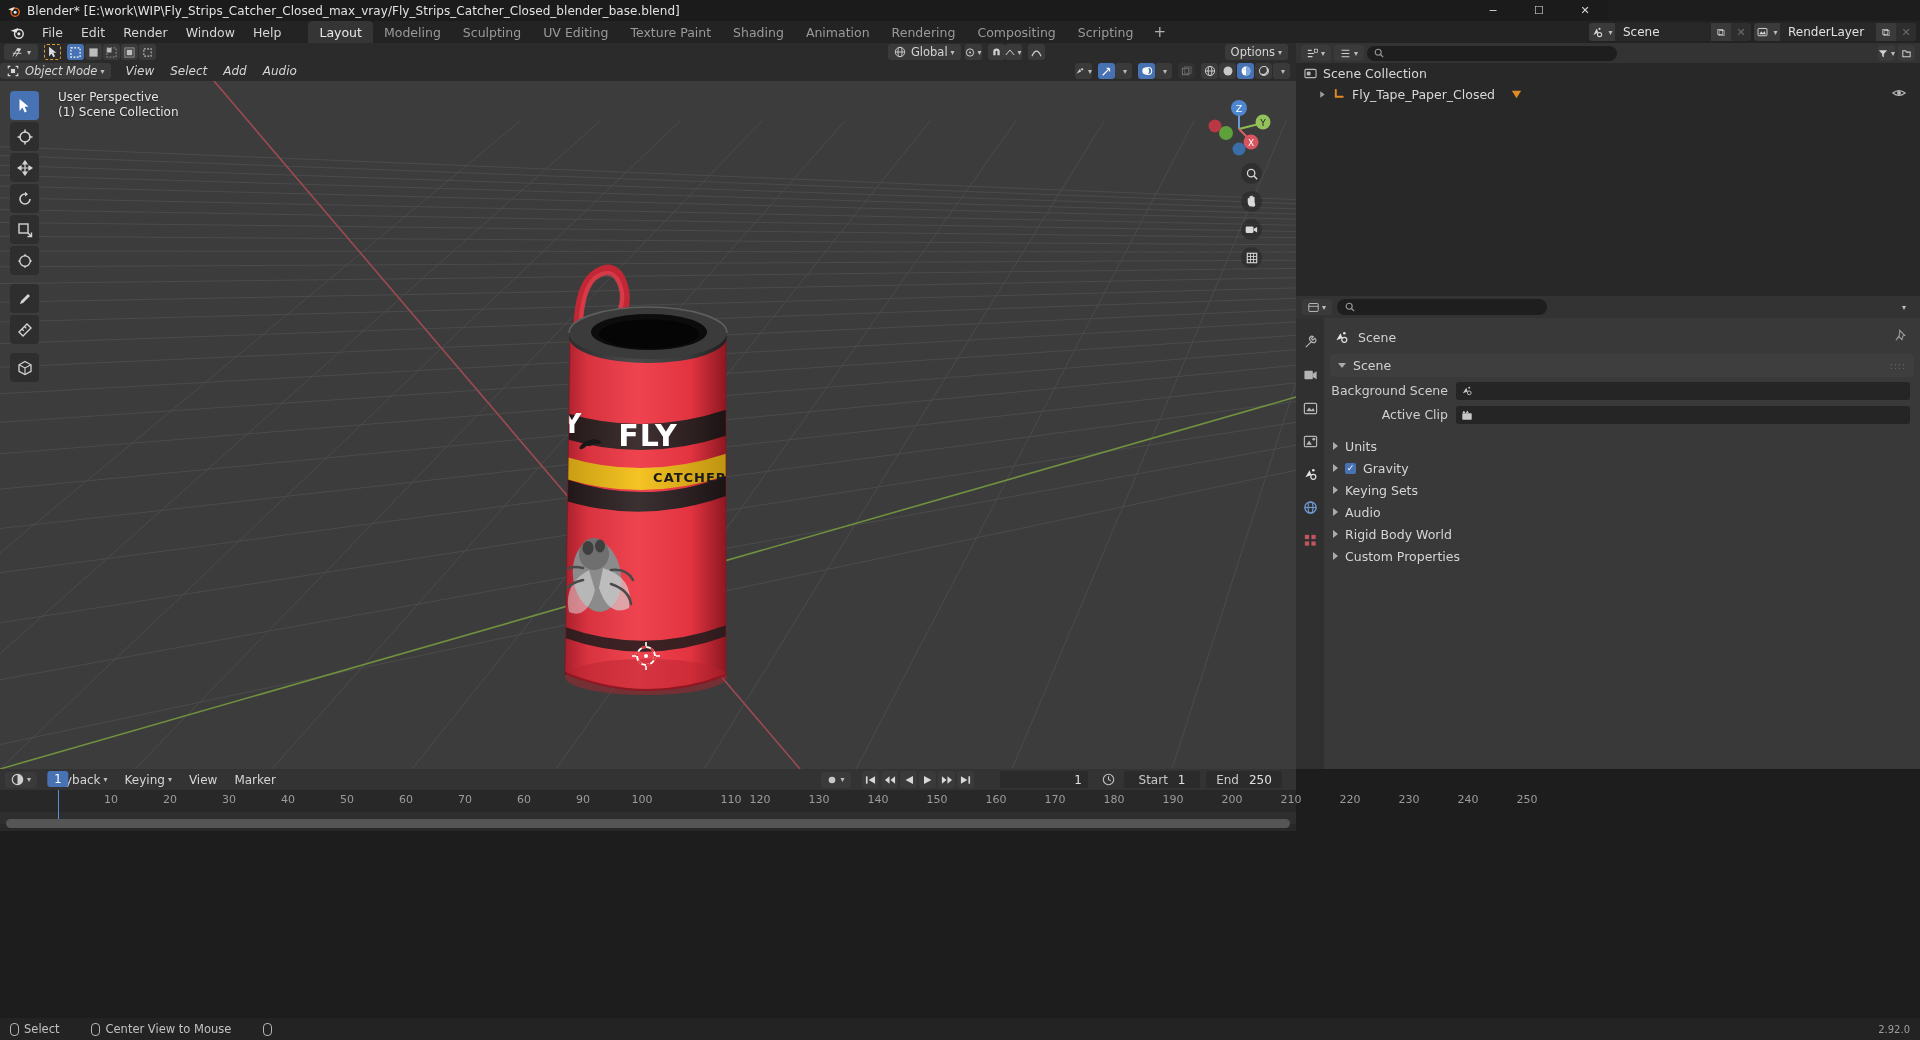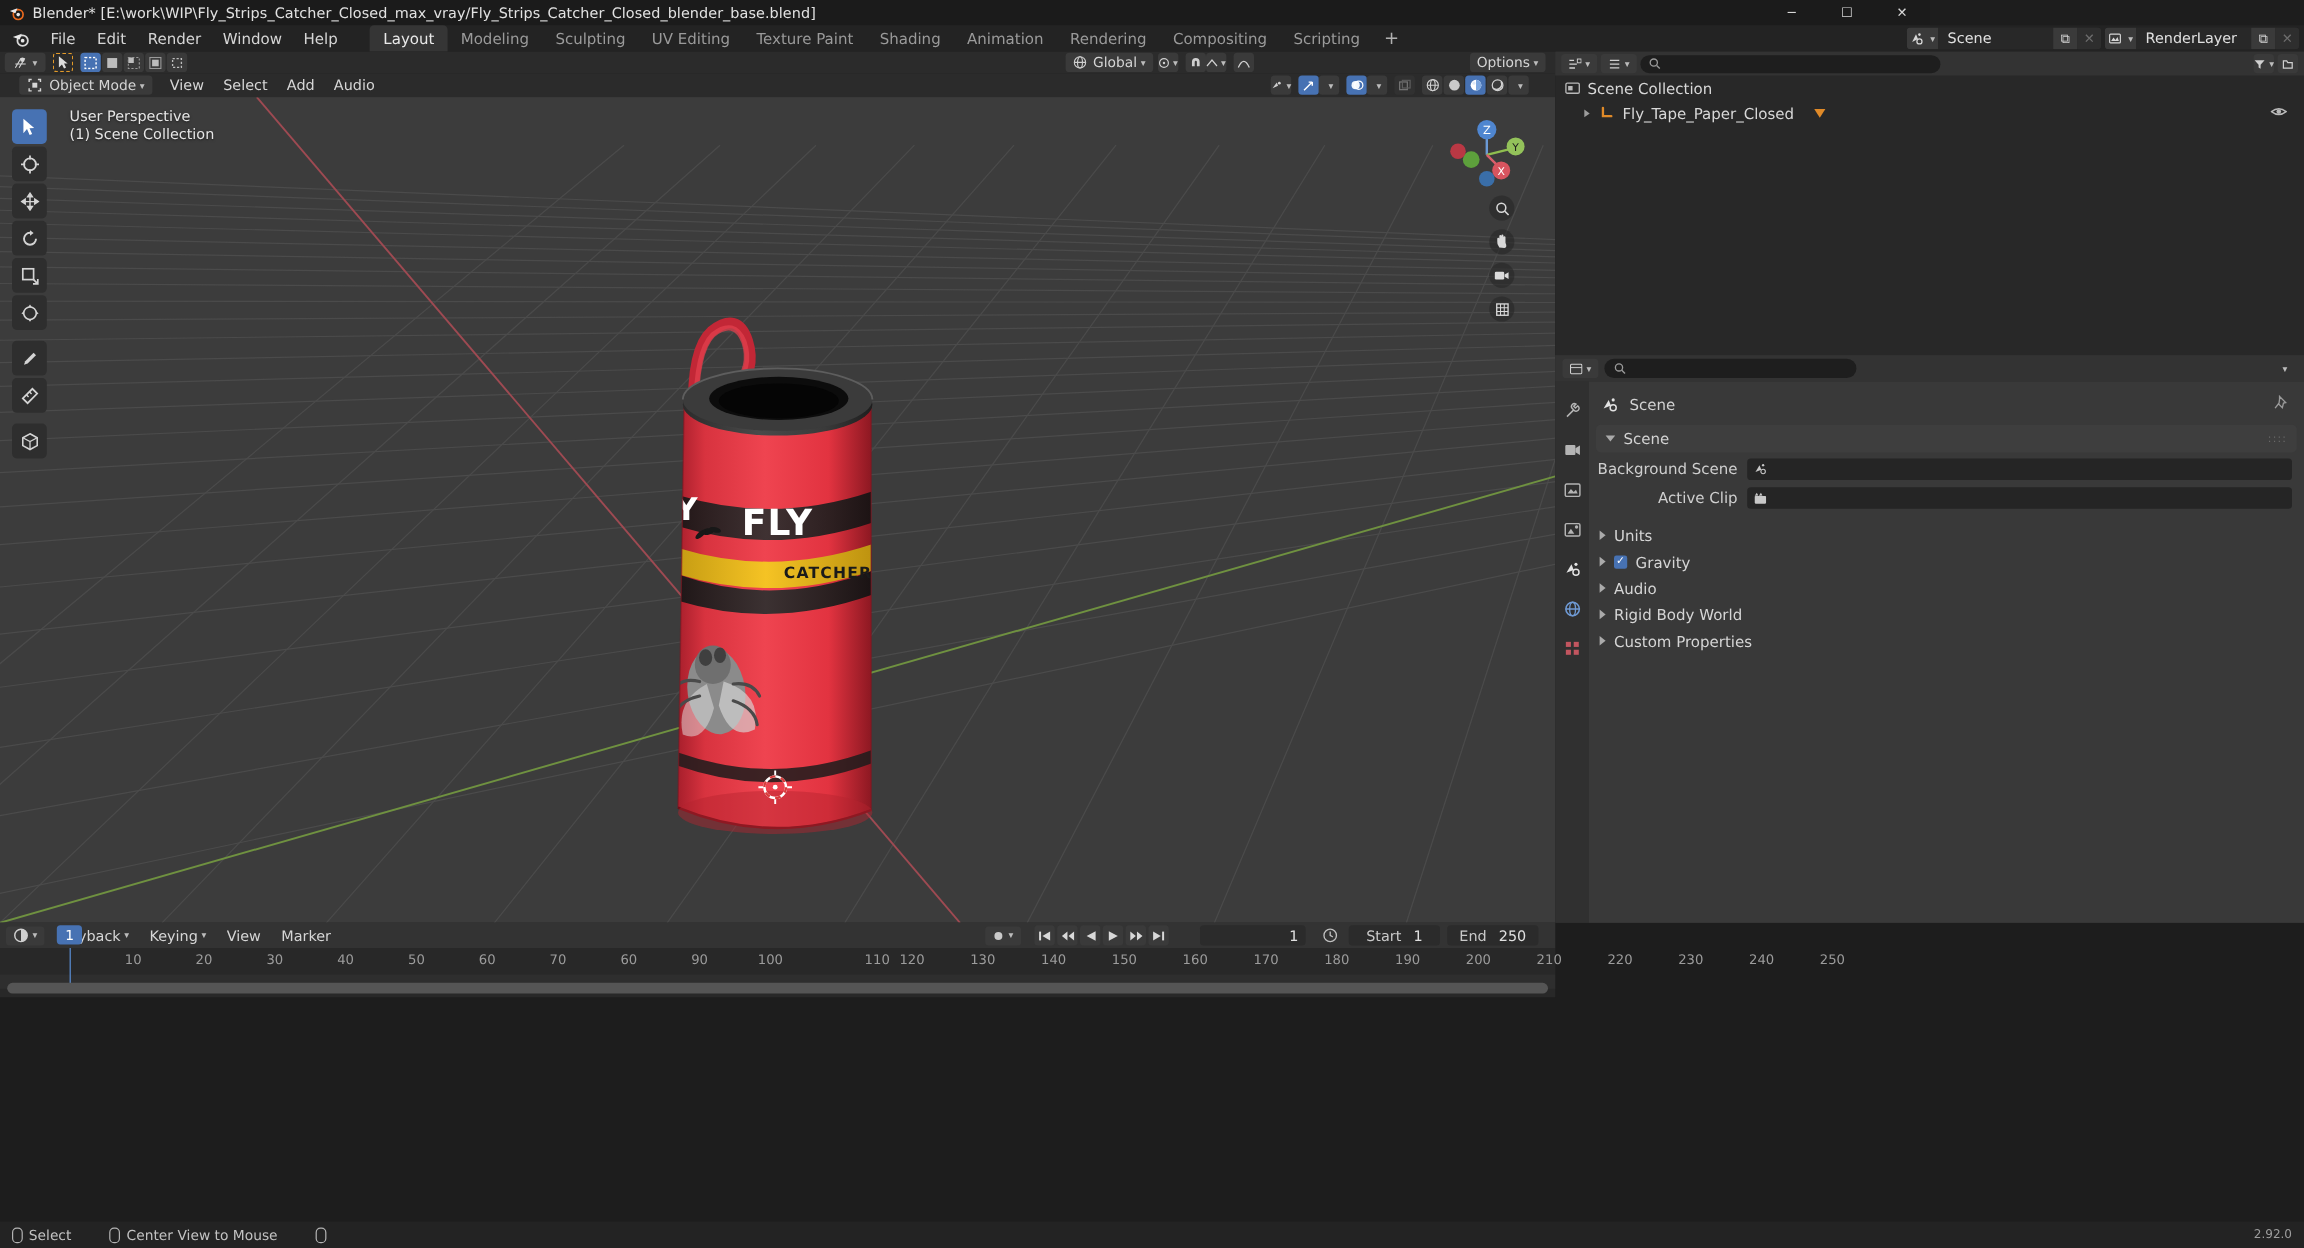--- a/index.html
+++ b/index.html
@@ -48,21 +48,21 @@
             color:#cfcfcf; font-size:11px;}
   .id-btn.dim { color:#6d6d6d; background:#2e2e2e;}
 
   
   .vp-header {
     position:absolute; left:0; top:43px; width:1296px; height:18px;
     background:#2b2b2b; display:flex; align-items:center; padding:0 4px;
   }
   .vp-header2 {
     position:absolute; left:0; top:61px; width:1296px; height:20px;
-    background:#2b2b2b; display:flex; align-items:center; padding:0 16px;
+    background:#2b2b2b; display:flex; align-items:center; padding:0 0;font-style:italic;
   }
   .hbtn { height:16px; display:flex; align-items:center; justify-content:center;
           background:#3a3a3a; border-radius:3px; padding:0 6px; color:#d5d5d5; font-size:11.5px;}
   .hbtn.sq { width:17px; padding:0; }
   .hbtn.on { background:#4772b3; }
   .hbtn.outline { background:transparent; border:1px dashed #e29a2a; }
   .hgroup { display:flex; align-items:center; gap:1px; margin-right:6px; }
   .hsep { width:6px; }
   .caret { font-size:8px; color:#bcbcbc; margin-left:3px;}
 
@@ -832,20 +832,24 @@
         <span class="tri"></span>
         <span>Units</span>
       </div>
 
       <div class="closed-panel">
         <span class="tri"></span>
         <span class="chk">✓</span>
         <span>Gravity</span>
       </div>
 
+      <div class="closed-panel">
+        <span class="tri"></span>
+        <span>Keying Sets</span>
+      </div>
 
       <div class="closed-panel">
         <span class="tri"></span>
         <span>Audio</span>
       </div>
 
       <div class="closed-panel">
         <span class="tri"></span>
         <span>Rigid Body World</span>
       </div>

